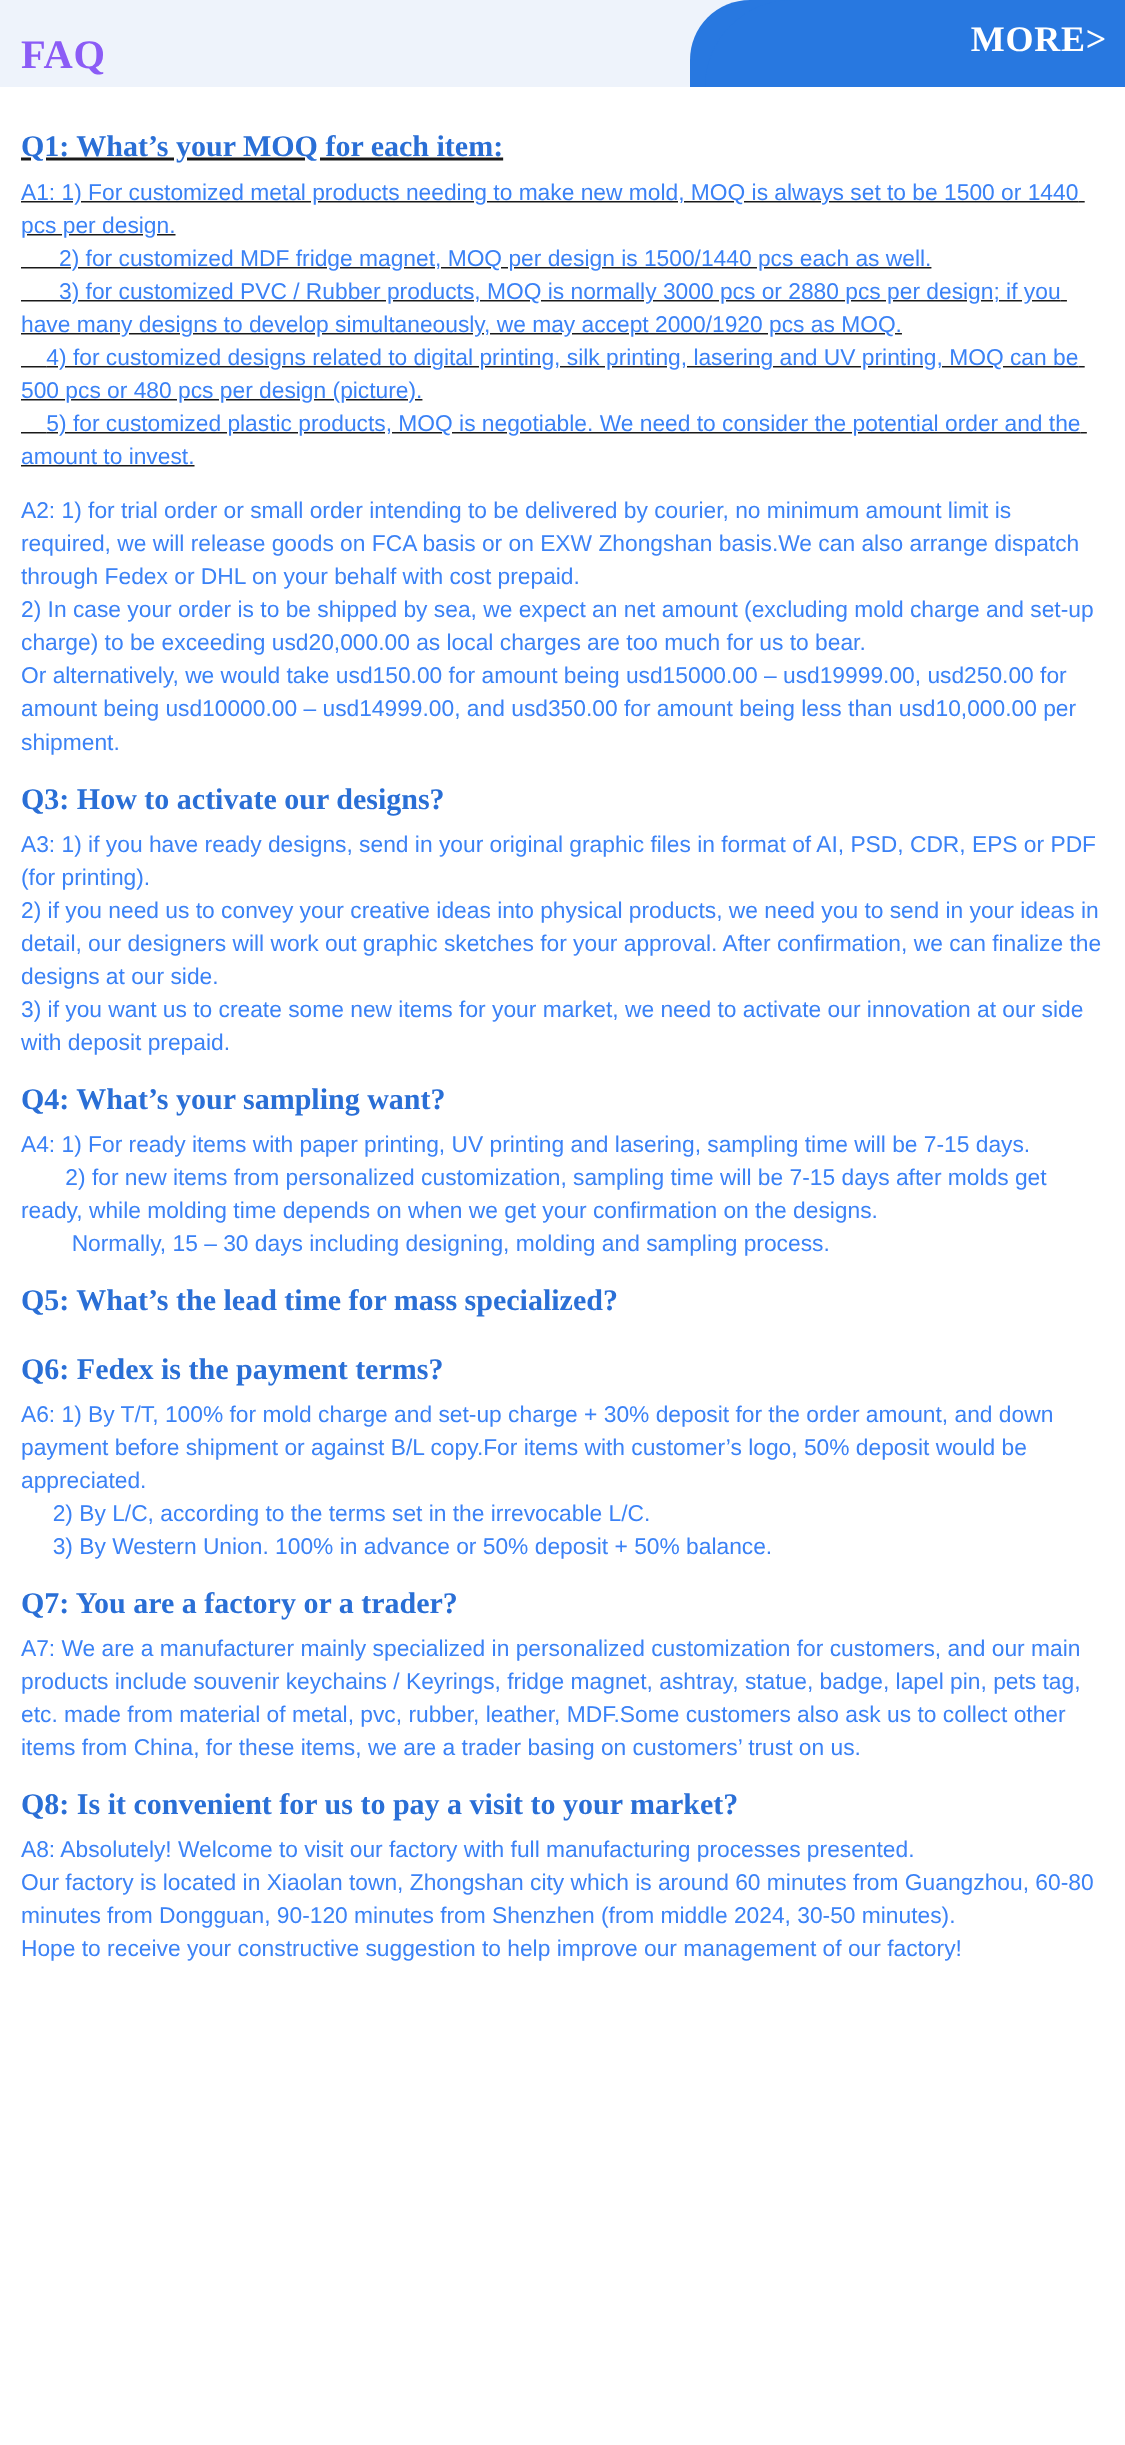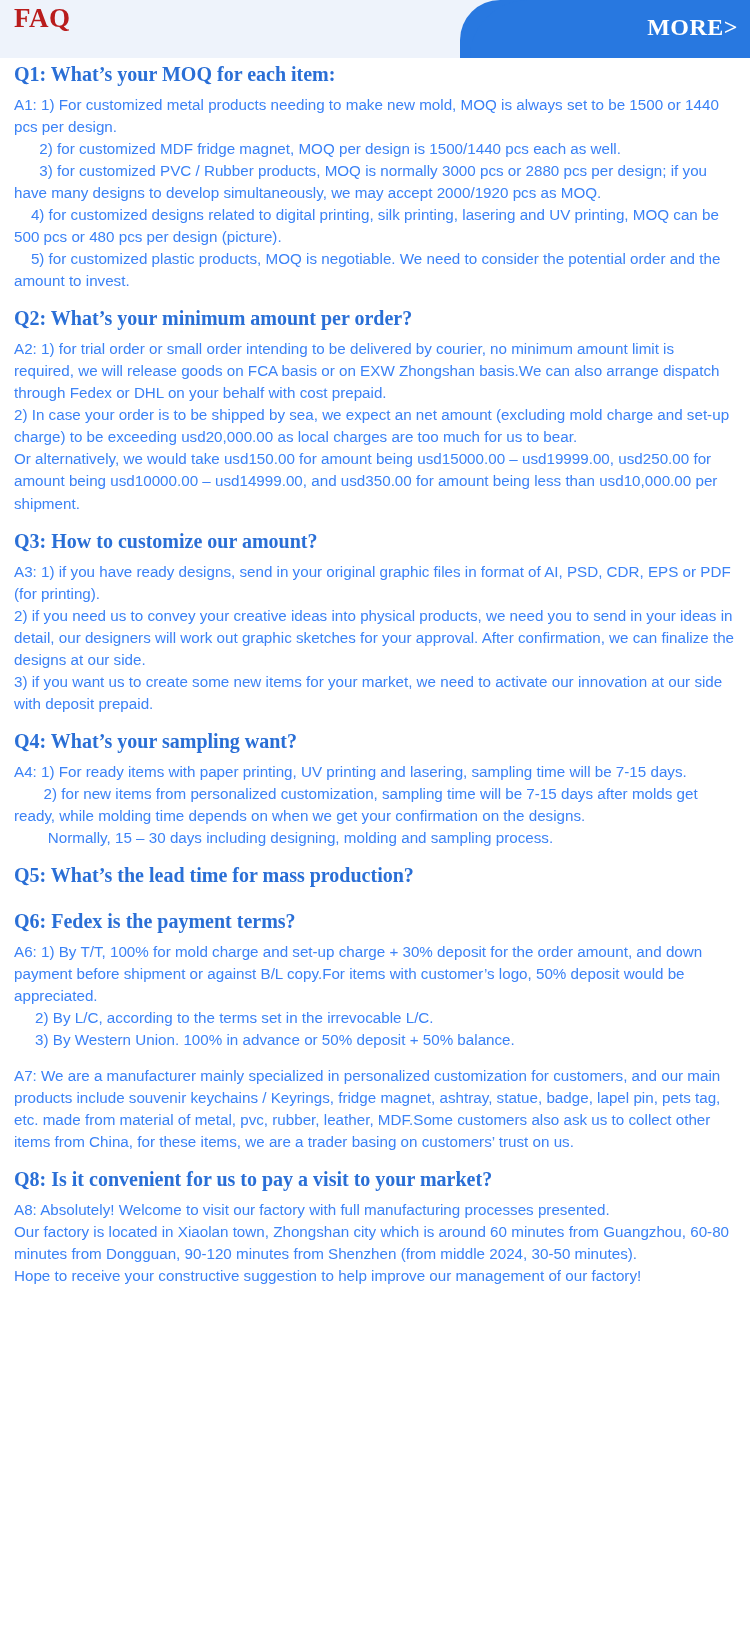--- a/index.html
+++ b/index.html
@@ -50,25 +50,25 @@
     top: 0;
     width: 120px;
     height: 58px;
     background: #2878e0;
     border-top-left-radius: 70px;
     border-bottom-left-radius: 0px;
   }
   .faq-title {
     position: absolute;
     left: 14px;
-    top: 3px;
+    top: 21px;
     font-family: "Liberation Serif", serif;
     font-weight: bold;
     font-size: 27px;
-    color: #b91c1c;
+    color: #8b5cf6;
     letter-spacing: 0.5px;
     z-index: 3;
   }
   .faq-more {
     position: absolute;
     right: 12px;
     top: 14px;
     font-family: "Liberation Serif", serif;
     font-weight: bold;
     font-size: 24px;
@@ -77,21 +77,21 @@
     z-index: 3;
   }
 
   
   .faq-list {
     padding: 0 14px 6px 14px;
   }
   .faq-item {
     padding-top: 14px;
   }
-  .faq-item:first-child { padding-top: 4px; }
+  .faq-item:first-child { padding-top: 28px; text-decoration: underline; }
 
   .faq-q {
     font-family: "Liberation Serif", serif;
     font-weight: bold;
     font-size: 20px;
     line-height: 1.25;
     color: #2a6fd6;
     margin: 0 0 7px 0;
   }
   .faq-a {
@@ -121,52 +121,52 @@
     <div class="faq-item">
       <p class="faq-q">Q1: What’s your MOQ for each item:</p>
       <p class="faq-a">A1: 1) For customized metal products needing to make new mold, MOQ is always set to be 1500 or 1440 pcs per design.
       2) for customized MDF fridge magnet, MOQ per design is 1500/1440 pcs each as well.
       3) for customized PVC / Rubber products, MOQ is normally 3000 pcs or 2880 pcs per design; if you have many designs to develop simultaneously, we may accept 2000/1920 pcs as MOQ.
     4) for customized designs related to digital printing, silk printing, lasering and UV printing, MOQ can be 500 pcs or 480 pcs per design (picture).
     5) for customized plastic products, MOQ is negotiable. We need to consider the potential order and the amount to invest.</p>
     </div>
 
     <div class="faq-item">
-      <p class="faq-q">Q2: What’s your minimum amount per order?</p>
       <p class="faq-a">A2: 1) for trial order or small order intending to be delivered by courier, no minimum amount limit is required, we will release goods on FCA basis or on EXW Zhongshan basis.We can also arrange dispatch through Fedex or DHL on your behalf with cost prepaid.
 2) In case your order is to be shipped by sea, we expect an net amount (excluding mold charge and set-up charge) to be exceeding usd20,000.00 as local charges are too much for us to bear.
 Or alternatively, we would take usd150.00 for amount being usd15000.00 – usd19999.00, usd250.00 for amount being usd10000.00 – usd14999.00, and usd350.00 for amount being less than usd10,000.00 per shipment.</p>
     </div>
 
     <div class="faq-item">
-      <p class="faq-q">Q3: How to customize our amount?</p>
+      <p class="faq-q">Q3: How to activate our designs?</p>
       <p class="faq-a">A3: 1) if you have ready designs, send in your original graphic files in format of AI, PSD, CDR, EPS or PDF (for printing).
 2) if you need us to convey your creative ideas into physical products, we need you to send in your ideas in detail, our designers will work out graphic sketches for your approval. After confirmation, we can finalize the designs at our side.
 3) if you want us to create some new items for your market, we need to activate our innovation at our side with deposit prepaid.</p>
     </div>
 
     <div class="faq-item">
       <p class="faq-q">Q4: What’s your sampling want?</p>
       <p class="faq-a">A4: 1) For ready items with paper printing, UV printing and lasering, sampling time will be 7-15 days.
        2) for new items from personalized customization, sampling time will be 7-15 days after molds get ready, while molding time depends on when we get your confirmation on the designs.
         Normally, 15 – 30 days including designing, molding and sampling process.</p>
     </div>
 
     <div class="faq-item">
-      <p class="faq-q">Q5: What’s the lead time for mass production?</p>
+      <p class="faq-q">Q5: What’s the lead time for mass specialized?</p>
     </div>
 
     <div class="faq-item">
       <p class="faq-q">Q6: Fedex is the payment terms?</p>
       <p class="faq-a">A6: 1) By T/T, 100% for mold charge and set-up charge + 30% deposit for the order amount, and down payment before shipment or against B/L copy.For items with customer’s logo, 50% deposit would be appreciated.
      2) By L/C, according to the terms set in the irrevocable L/C.
      3) By Western Union. 100% in advance or 50% deposit + 50% balance.</p>
     </div>
 
     <div class="faq-item">
+      <p class="faq-q">Q7: You are a factory or a trader?</p>
       <p class="faq-a">A7: We are a manufacturer mainly specialized in personalized customization for customers, and our main products include souvenir keychains / Keyrings, fridge magnet, ashtray, statue, badge, lapel pin, pets tag, etc. made from material of metal, pvc, rubber, leather, MDF.Some customers also ask us to collect other items from China, for these items, we are a trader basing on customers’ trust on us.</p>
     </div>
 
     <div class="faq-item">
       <p class="faq-q">Q8: Is it convenient for us to pay a visit to your market?</p>
       <p class="faq-a">A8: Absolutely! Welcome to visit our factory with full manufacturing processes presented.
 Our factory is located in Xiaolan town, Zhongshan city which is around 60 minutes from Guangzhou, 60-80 minutes from Dongguan, 90-120 minutes from Shenzhen (from middle 2024, 30-50 minutes).
 Hope to receive your constructive suggestion to help improve our management of our factory!</p>
     </div>
 

